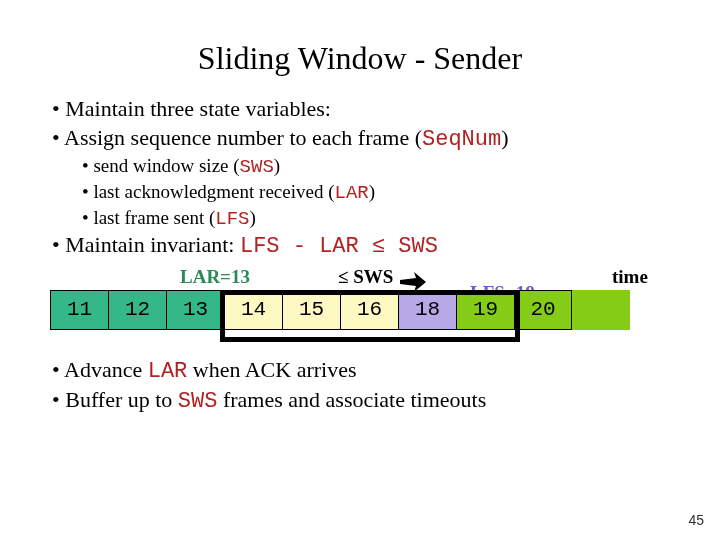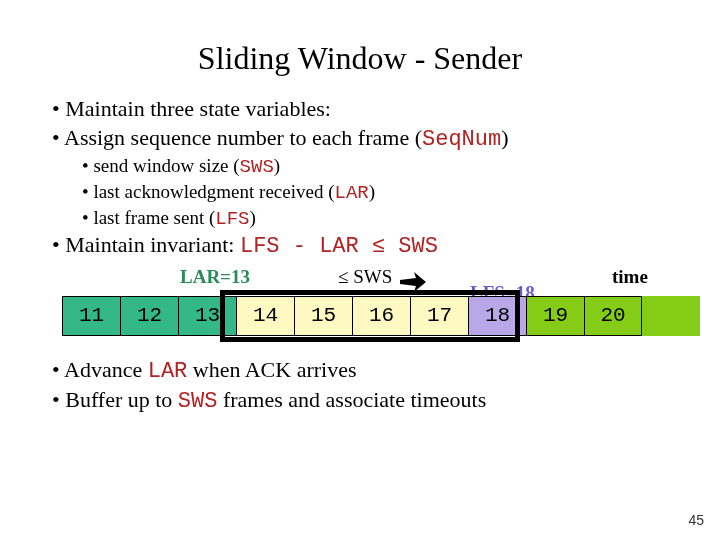--- a/index.html
+++ b/index.html
@@ -48,38 +48,37 @@
     height: 78px;
   }
   .labels {
     position: absolute;
     top: 0;
     left: 0;
     width: 100%;
     font-size: 19px;
   }
   .lbl-lar { position: absolute; left: 150px; top: 0; color: #2a8a5a; font-weight: bold; font-family: Georgia, serif; }
-  .lbl-sws { position: absolute; left: 308px; top: 0; color: #000; font-family: Georgia, serif; font-weight: normal; text-align: center;}
+  .lbl-sws { position: absolute; left: 308px; top: 0; color: #000; font-family: Georgia, serif; font-weight: bold; text-align: center;}
   .lbl-lfs { position: absolute; left: 440px; top: 16px; color: #6a5acd; font-weight: bold; font-family: Georgia, serif; }
   .lbl-time { position: absolute; left: 582px; top: 0; color: #000; font-family: Georgia, serif; font-weight: bold;}
   .arrow {
     position: absolute;
     left: 370px;
     top: 6px;
     width: 26px;
     height: 20px;
   }
   .arrow svg { width: 100%; height: 100%; }
   .cells {
     position: absolute;
-    top: 30px;
+    top: 24px;
     left: 20px;
     display: flex;
     height: 40px;
-    margin-left: 12px;
   }
   .cell {
     width: 58px;
     height: 40px;
     border: 1px solid #000;
     border-right: none;
     display: flex;
     align-items: center;
     justify-content: center;
     font-family: 'Courier New', Courier, monospace;
@@ -152,21 +151,20 @@
         </svg>
     </div>
   </div>
   <div class="cells">
     <div class="cell c-ack">11</div>
     <div class="cell c-ack">12</div>
     <div class="cell c-ack">13</div>
     <div class="cell c-win">14</div>
     <div class="cell c-win">15</div>
     <div class="cell c-win">16</div>
-    <div class="cell c-win">17</div>
     <div class="cell c-lfs">18</div>
     <div class="cell">19</div>
     <div class="cell last">20</div>
     <div class="cell tail"></div>
   </div>
   <div class="window-box"></div>
 </div>
 
 <div class="bullets">
   <ul>

